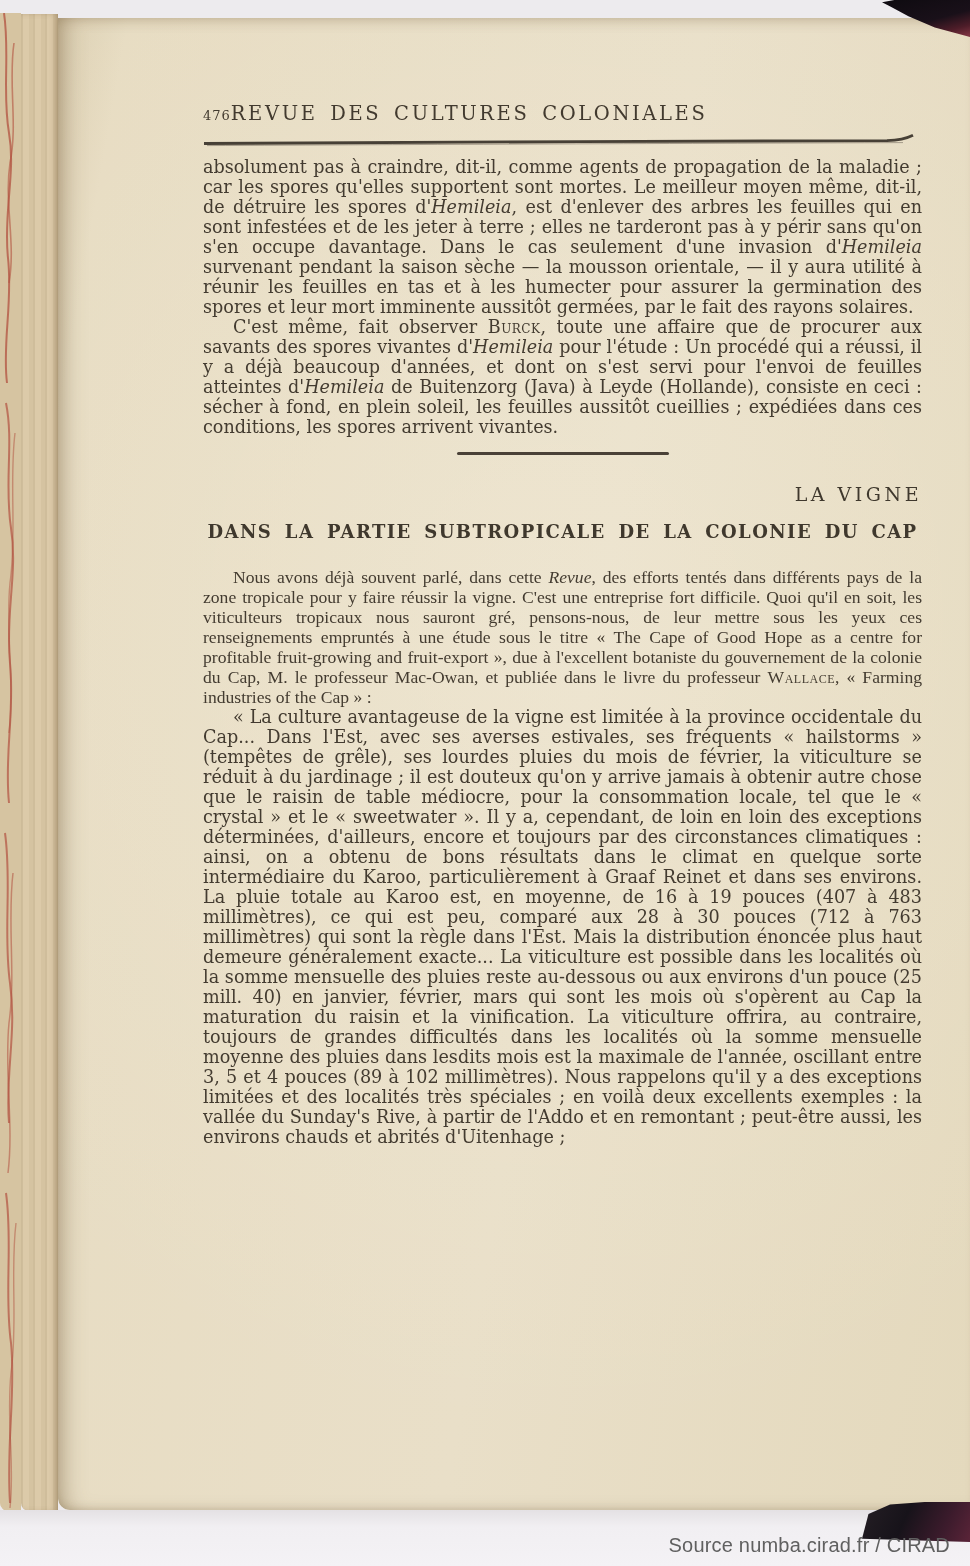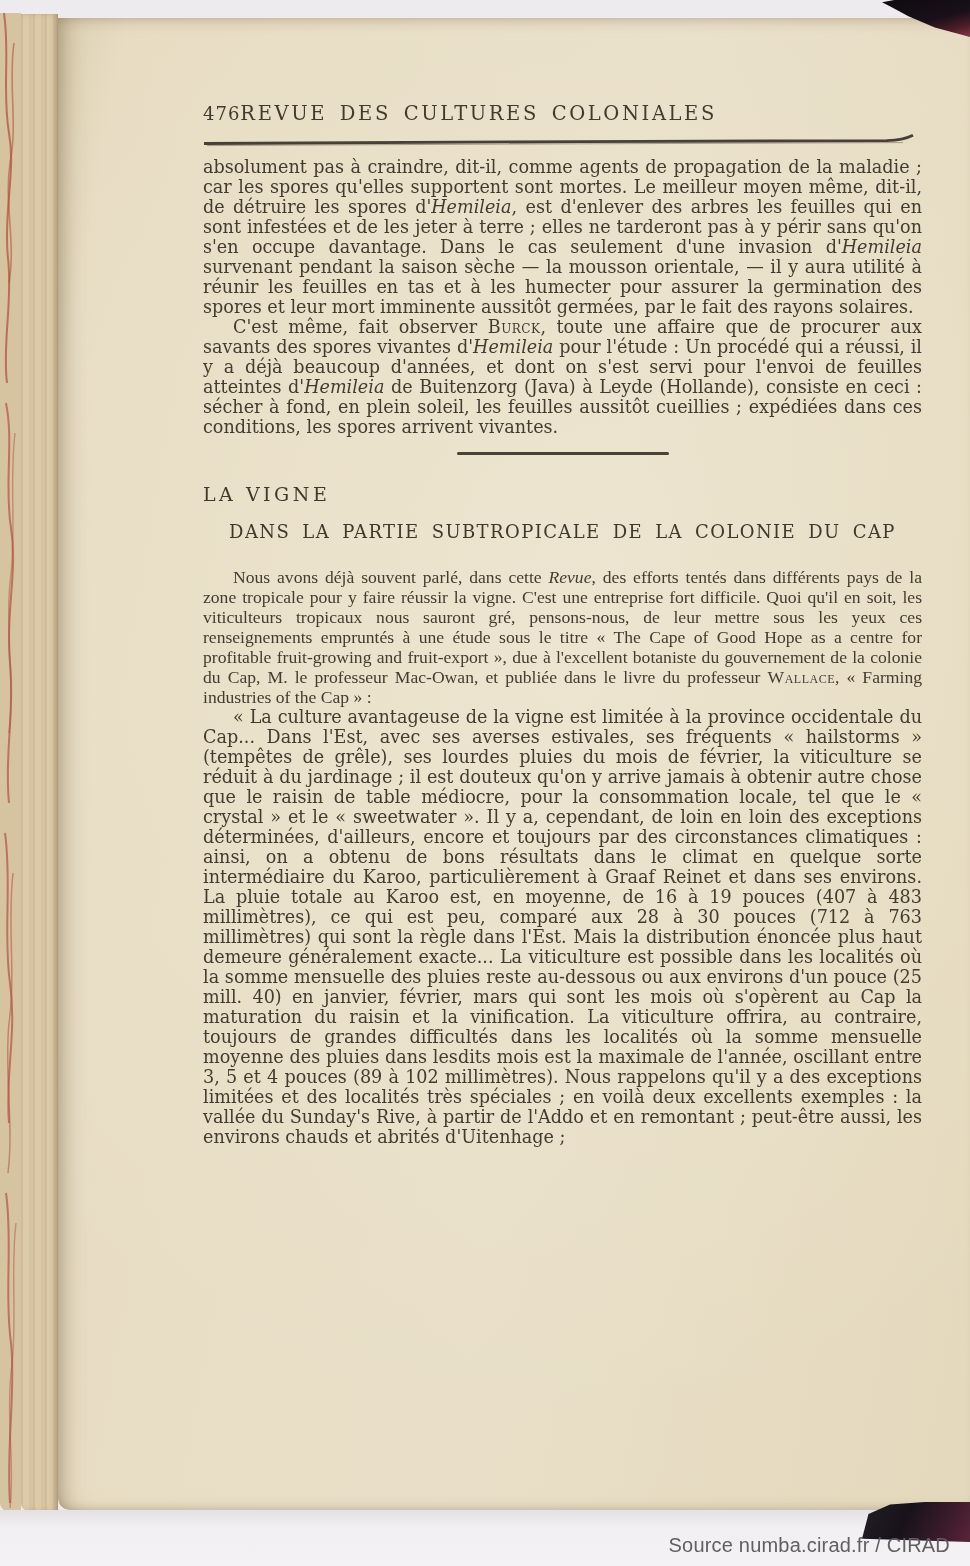--- a/index.html
+++ b/index.html
@@ -27,33 +27,33 @@
     position:absolute;left:58px;top:18px;width:912px;height:1492px;
     background:
       radial-gradient(ellipse 120% 80% at 55% 40%, rgba(255,252,240,.20), rgba(0,0,0,0) 70%),
       linear-gradient(100deg,#dccfb2 0,#e7dcc2 6%,#e9dfc8 55%,#e4d9bd 100%);
     box-shadow:inset 16px 0 24px -14px rgba(110,85,50,.55), inset 0 10px 14px -10px rgba(120,95,60,.35), inset 0 -8px 10px -8px rgba(120,95,60,.30);
     border-bottom-left-radius:12px;
   }
   .content{position:absolute;left:145px;top:0;width:719px;}
   
   .page-header{display:flex;align-items:baseline;margin-top:84px;color:#423a2f;}
-  .page-num{font-size:18px;letter-spacing:1px;}
+  .page-num{font-size:13px;letter-spacing:1px;}
   .journal{flex:1;font-size:19.5px;letter-spacing:2.6px;word-spacing:4px;}
   svg.rule{display:block;margin-top:8px;}
   
   .body{margin-top:10px;font-size:17.6px;line-height:20px;color:#433b30;text-align:justify;}
   .body p{margin:0;}
   .body p.indent{text-indent:30px;}
   .run-n{font-style:normal;}
   .run-i{font-style:italic;}
   .run-sc{font-variant:small-caps;letter-spacing:.5px;margin-top:21px;}
   .divider{width:212px;height:3px;background:#4a4137;margin:15px auto 0;border-radius:2px;}
-  h1.sec-title{margin:29px 0 8px;text-align:left;font-size:19px;font-weight:normal;letter-spacing:3.5px;color:#3f382d;}
-  h2.sec-subtitle{margin:18px 0 0;text-align:center;font-size:18px;font-weight:normal;letter-spacing:1.4px;word-spacing:5px;white-space:nowrap;color:#3f382d;}
+  h1.sec-title{margin:29px 0 8px;text-align:right;font-size:19px;font-weight:normal;letter-spacing:3.5px;color:#3f382d;}
+  h2.sec-subtitle{margin:18px 0 0;text-align:center;font-size:18px;font-weight:bold;letter-spacing:1.4px;word-spacing:5px;white-space:nowrap;color:#3f382d;}
   p.after-heads{margin-top:25px !important;font-family:Liberation Serif, serif;}
   
   .cover-top{
     position:absolute;right:0;top:0;width:88px;height:37px;z-index:5;
     background:linear-gradient(165deg,#0e0b10 0%,#191019 55%,#4e1d29 80%,#7c3340 96%);
     clip-path:polygon(14% 0,100% 0,100% 100%,60% 74%,30% 44%,10% 18%,0 6%,14% 0);
   }
   .cover-bottom{
     position:absolute;right:0;top:1502px;width:108px;height:40px;z-index:6;
     background:linear-gradient(115deg,#241e24 0%,#17131a 40%,#3c1b2c 75%,#5a2438 100%);

